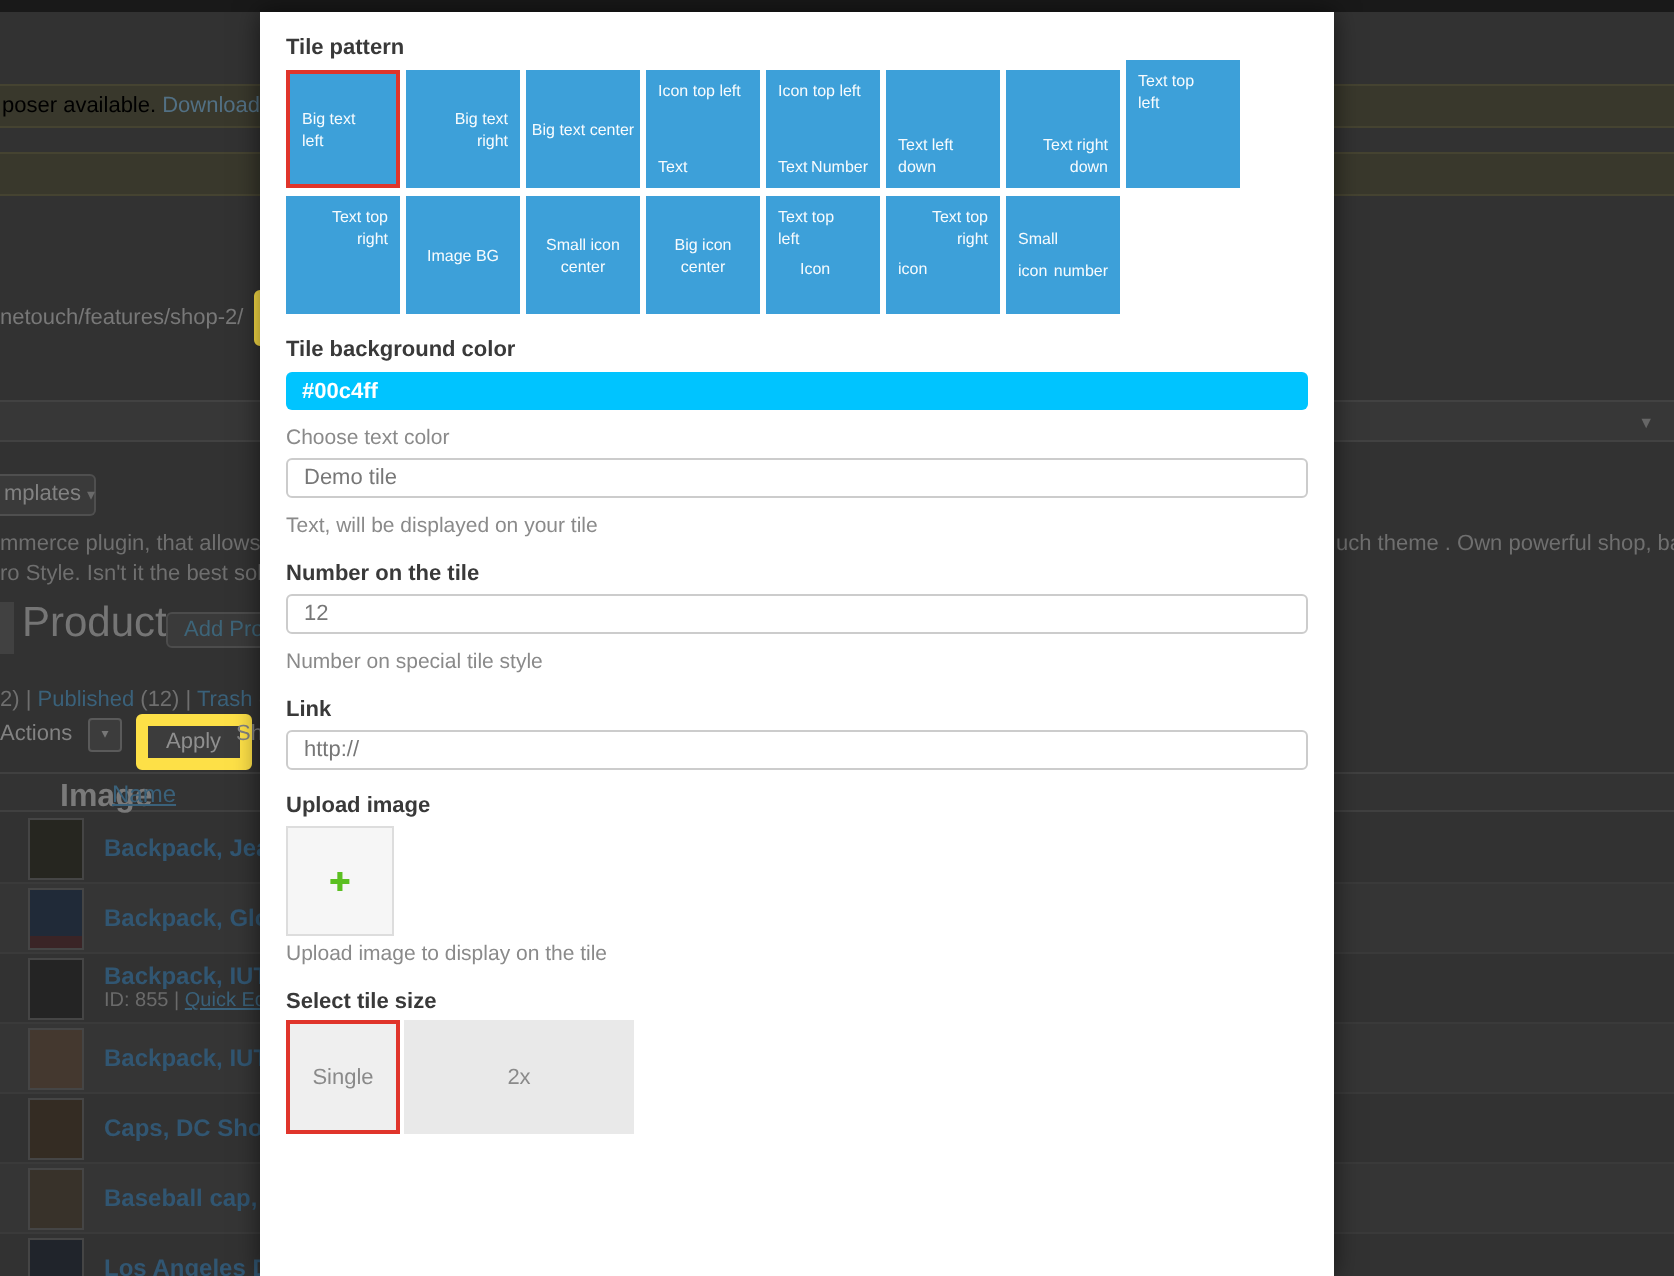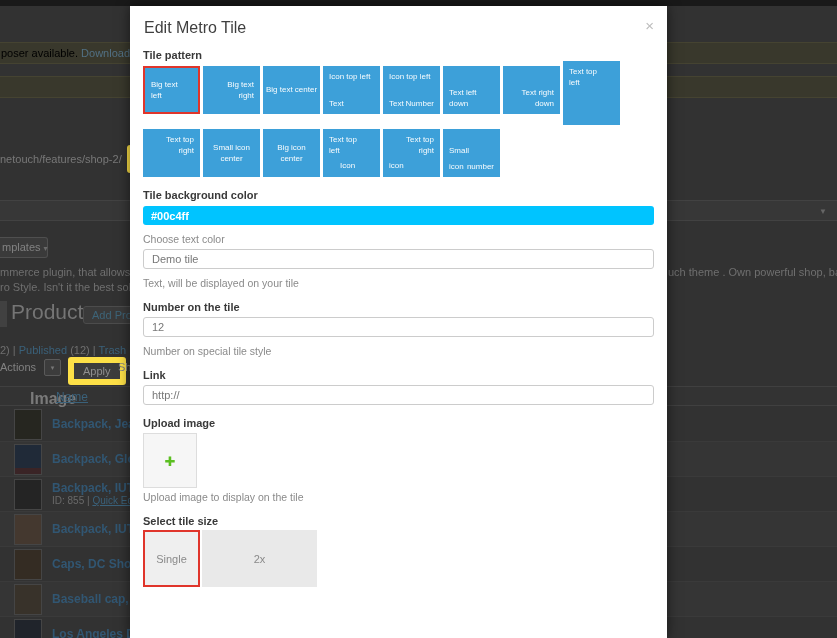--- a/index.html
+++ b/index.html
@@ -65,21 +65,21 @@
            box-shadow:0 0 12px rgba(0,0,0,0.55); z-index:10; }
   .m-header { position:relative; padding:13px 14px 0 14px; }
   .m-title { font-size:16px; color:#3f3f3f; }
   .m-close { position:absolute; right:13px; top:11px; font-size:15px; color:#bdbdbd; cursor:pointer; }
   .m-body { padding:0 13px; }
   .sec-label { margin-top:12px; font-size:11px; font-weight:bold; color:#393939; }
   .helper { margin-top:8px; font-size:10.5px; color:#8a8a8a; }
 
   .tile-row { display:flex; gap:3px; align-items:flex-start; margin-top:5px; }
   .tile-row2 { margin-top:4px; }
-  .tile { position:relative; flex:none; width:57px; height:48px; background:#3da0d9; cursor:pointer; }
+  .tile { position:relative; flex:none; width:57px; height:59px; background:#3da0d9; cursor:pointer; }
   .tile.sel { border:2px solid #e0352b; }
   .tile.tall { margin-top:-5px; height:64px; }
   .tile span { position:absolute; font-size:8px; line-height:1.4; color:rgba(255,255,255,0.96);
                white-space:pre-line; }
   .tl { top:5px; left:6px; } .tr { top:5px; right:6px; text-align:right; }
   .bl { bottom:5px; left:6px; } .br { bottom:5px; right:6px; text-align:right; }
   .cl { top:50%; transform:translateY(-50%); left:6px; }
   .cr { top:50%; transform:translateY(-50%); right:6px; text-align:right; }
   .cc { top:50%; left:0; width:100%; transform:translateY(-50%); text-align:center; padding:0 2px; }
   .p13i { top:31px; left:17px; } .p14i { top:31px; left:6px; }
@@ -177,24 +177,20 @@
         <a href="#" class="pname">Baseball cap, K2X</a>
       </div>
       <div class="prow">
         <span class="thumb th-7"></span>
         <a href="#" class="pname">Los Angeles Dodg</a>
       </div>
     </div>
   </div>
 
   <div class="modal">
-    <div class="m-header">
-      <div class="m-title">Edit Metro Tile</div>
-      <span class="m-close">×</span>
-    </div>
     <div class="m-body">
 
       <div class="sec-label">Tile pattern</div>
 
       <div class="tile-row">
         <div class="tile sel">
             <span class="cl">Big text
 left</span>
           </div>
         <div class="tile">
@@ -226,20 +222,23 @@
 left</span>
           </div>
       </div>
 
       <div class="tile-row tile-row2">
         <div class="tile">
             <span class="tr">Text top
 right</span>
           </div>
         <div class="tile">
+            <span class="cc">Image BG</span>
+          </div>
+        <div class="tile">
             <span class="cc">Small icon
 center</span>
           </div>
         <div class="tile">
             <span class="cc">Big icon
 center</span>
           </div>
         <div class="tile">
             <span class="tl">Text top
 left</span>

